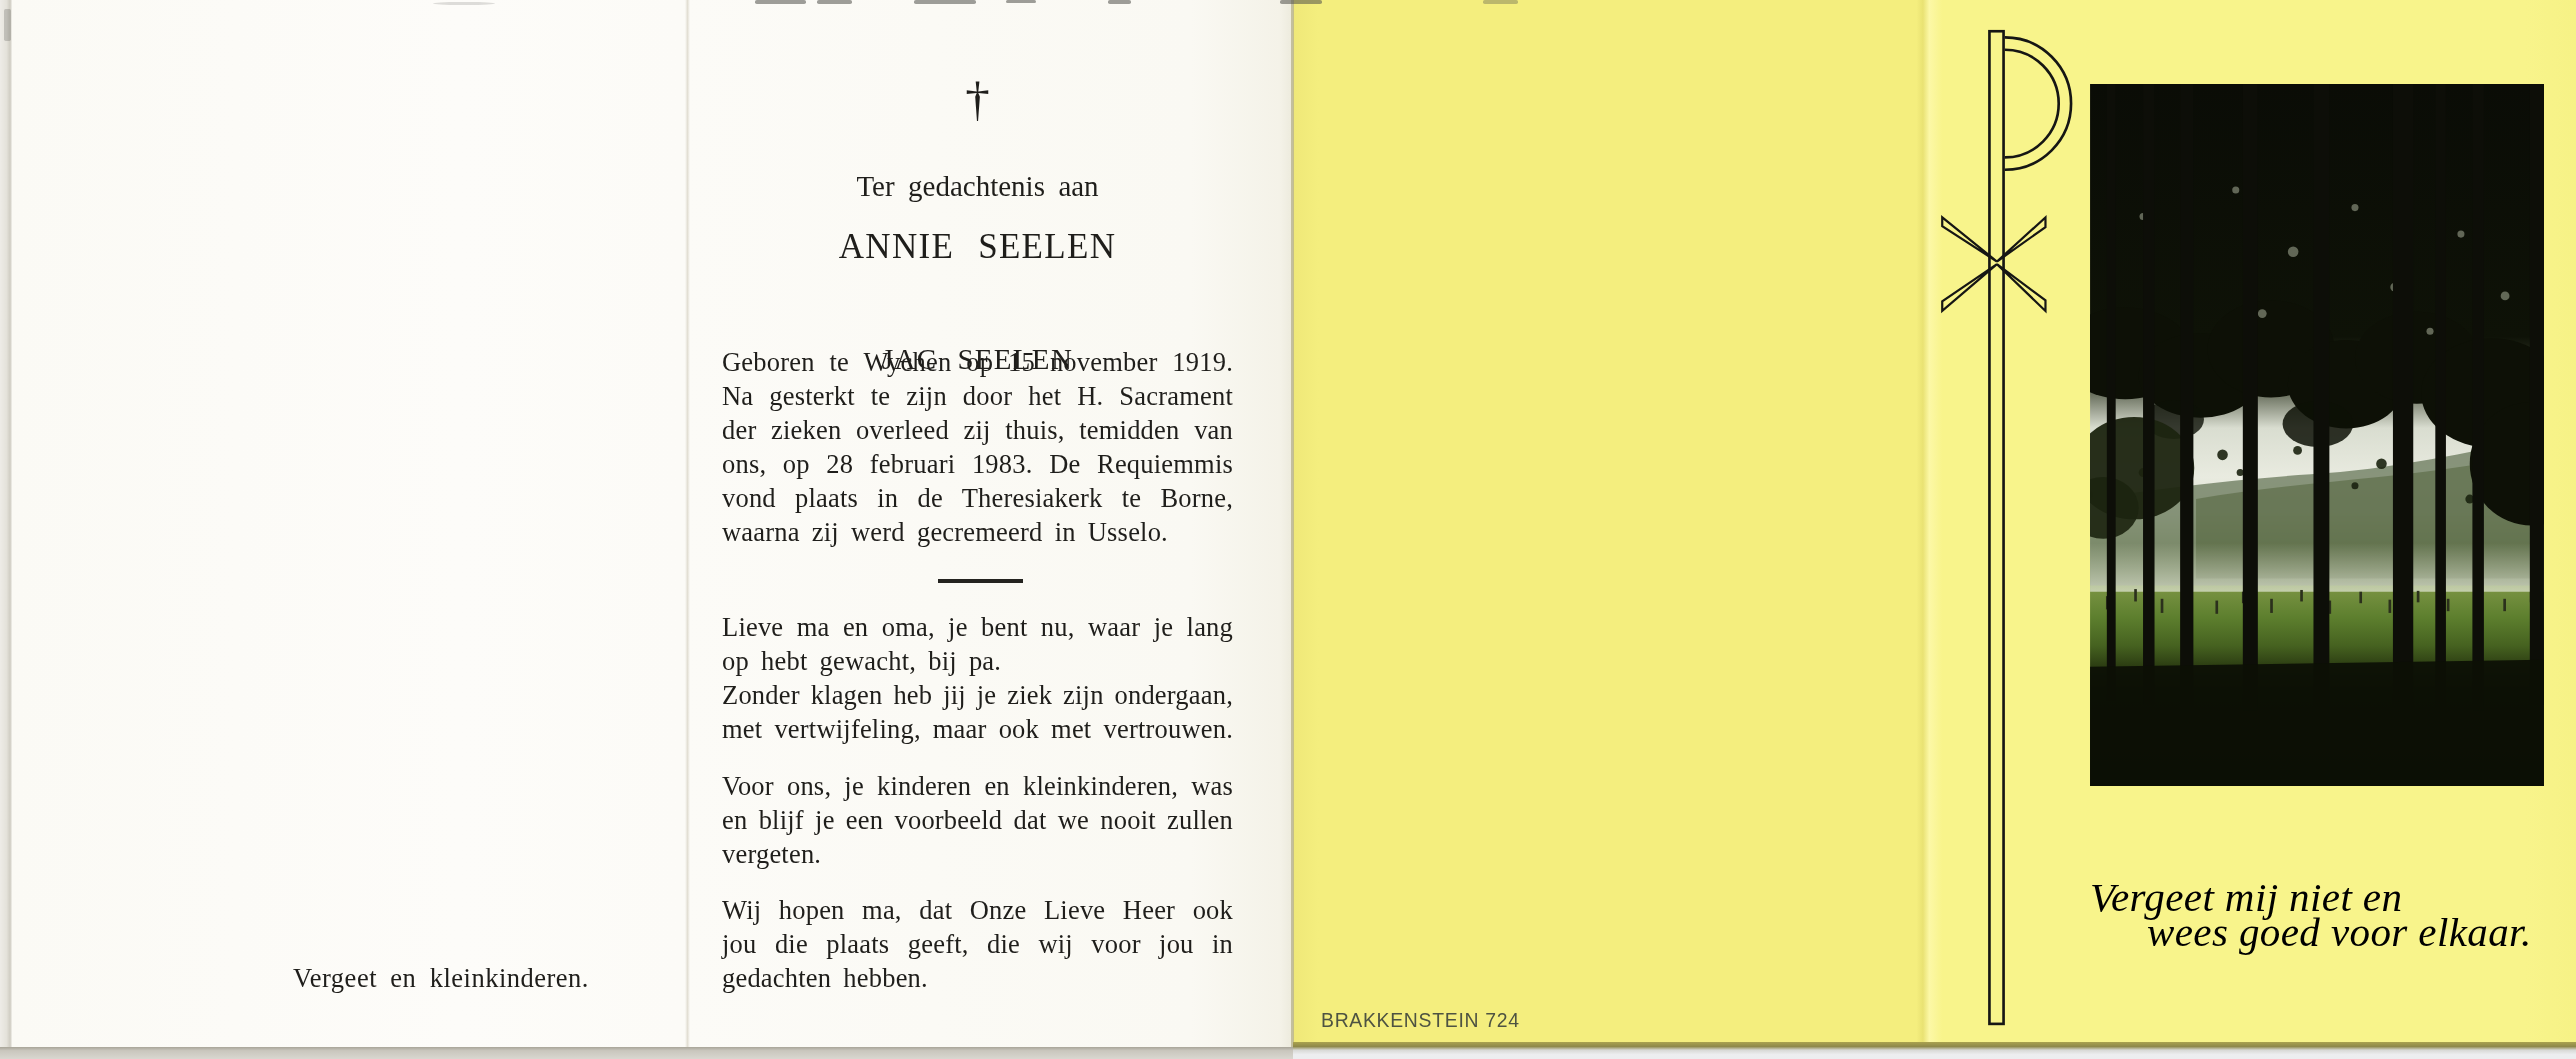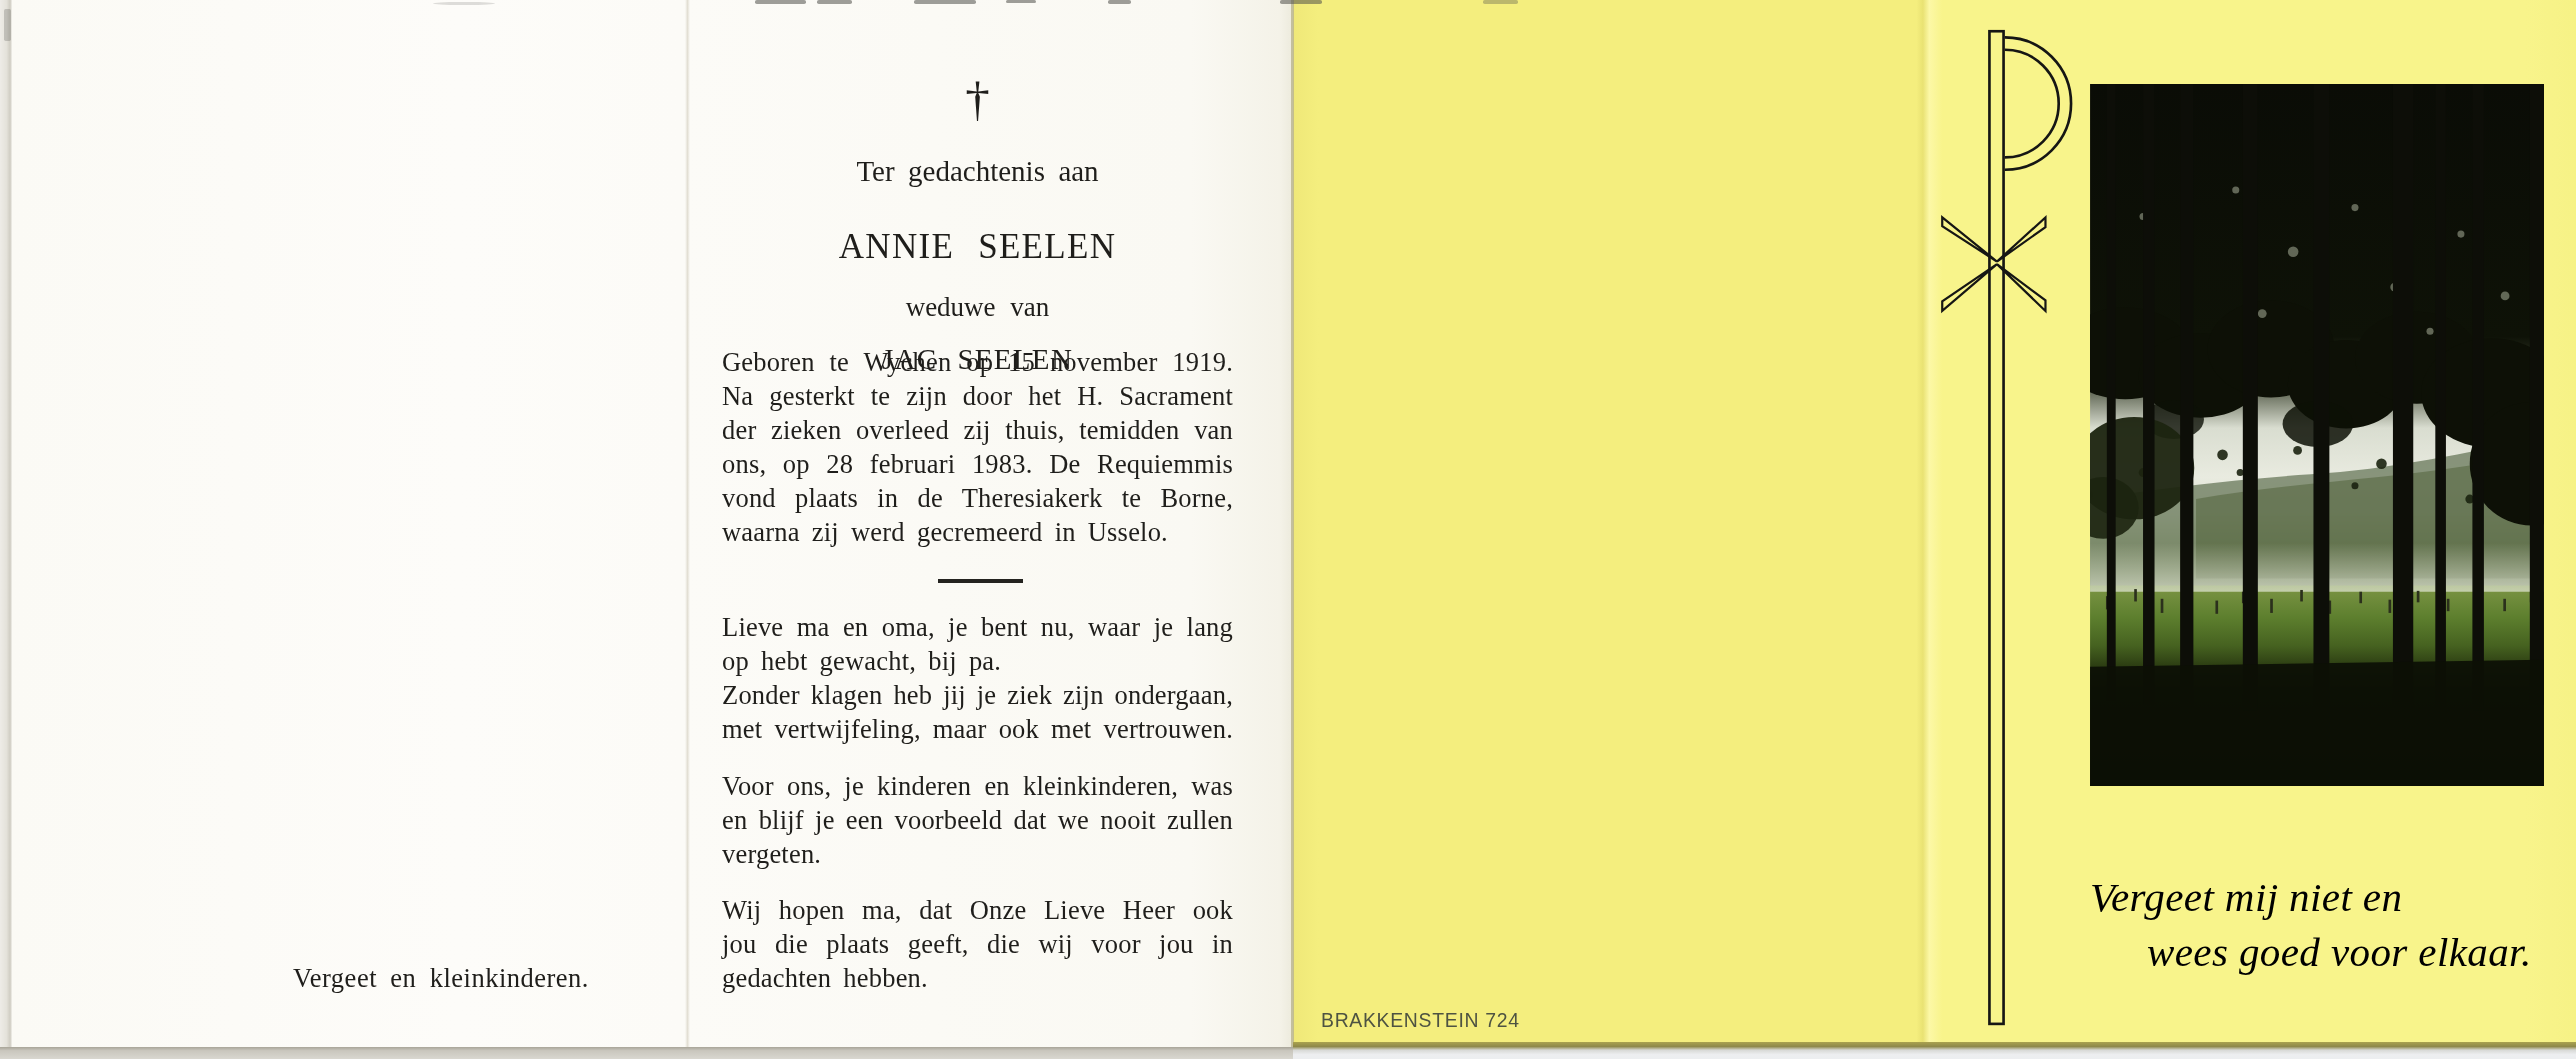--- a/index.html
+++ b/index.html
@@ -29,37 +29,37 @@
 
   
   .tblock{position:absolute;left:722px;width:511px;font-size:26.5px;line-height:34px;
       letter-spacing:0.2px;}
   .jl{text-align:justify;text-align-last:justify;}
   .ll{text-align:left;word-spacing:5.3px;}
   .lblock{position:absolute;left:88px;width:501px;font-size:26.5px;line-height:34px;letter-spacing:0.2px;}
 
   .center-line{position:absolute;left:722px;width:511px;text-align:center;}
   .cross{top:74px;font-size:49px;line-height:49px;}
-  .in-memoriam{top:155px;font-size:29px;line-height:32px;word-spacing:6.2px;}
+  .in-memoriam{top:170px;font-size:29px;line-height:32px;word-spacing:6.2px;}
   .deceased{top:227px;font-size:35px;line-height:39px;letter-spacing:1.3px;word-spacing:14px;}
   .relation{top:292px;font-size:27px;line-height:30px;word-spacing:8px;}
   .spouse{top:343px;font-size:29px;line-height:33px;letter-spacing:1.3px;word-spacing:11.5px;}
   .divider{position:absolute;left:938px;top:579px;width:85px;height:3.5px;background:#24231f;}
 
   .signature{position:absolute;left:88px;top:961px;width:501px;text-align:right;
       font-size:26.5px;line-height:34px;word-spacing:6.2px;letter-spacing:0.5px;}
 
   .printer-mark{position:absolute;left:1321px;top:1010px;
       font-family:"Liberation Sans","DejaVu Sans",sans-serif;
       font-size:19.4px;line-height:21px;letter-spacing:0.7px;color:#4e5342;}
 
   .quote{position:absolute;font-style:italic;font-size:41px;line-height:44px;
       color:#000000;letter-spacing:0.4px;}
   .quote1{left:2090px;top:875px;}
-  .quote2{left:2147px;top:930px;}
+  .quote2{left:2147px;top:910px;}
 
   .chi-rho{position:absolute;left:1929px;top:25px;}
   .photo{position:absolute;left:2090px;top:84px;width:454px;height:702px;}
 </style>
 </head>
 <body>
 
 <div id="scan">
 
   <div class="page-white"></div>
@@ -78,21 +78,20 @@
   <div class="speck" style="left:1280px;top:0;width:42px;height:3.5px"></div>
   <div class="speck" style="left:1483px;top:0;width:35px;height:3.5px;opacity:.35"></div>
   <div class="speck" style="left:433px;top:1.8px;width:62px;height:3.5px;opacity:.18;border-radius:50%"></div>
   <div class="speck" style="left:3.5px;top:8.8px;width:7px;height:32px;opacity:.25"></div>
 
   <div class="signature">Vergeet en kleinkinderen.</div>
 
   <div class="center-line cross">†</div>
   <div class="center-line in-memoriam">Ter gedachtenis aan</div>
   <div class="center-line deceased">ANNIE SEELEN</div>
-  <div class="center-line relation">weduwe van</div>
   <div class="center-line spouse">JAC SEELEN</div>
 
   <div class="tblock" style="top:345px">
     <div class="jl">Geboren te Wychen op 15 november 1919.</div>
     <div class="jl">Na gesterkt te zijn door het H. Sacrament</div>
     <div class="jl">der zieken overleed zij thuis, temidden van</div>
     <div class="jl">ons, op 28 februari 1983. De Requiemmis</div>
     <div class="jl">vond plaats in de Theresiakerk te Borne,</div>
     <div class="ll">waarna zij werd gecremeerd in Usselo.</div>
   </div>

